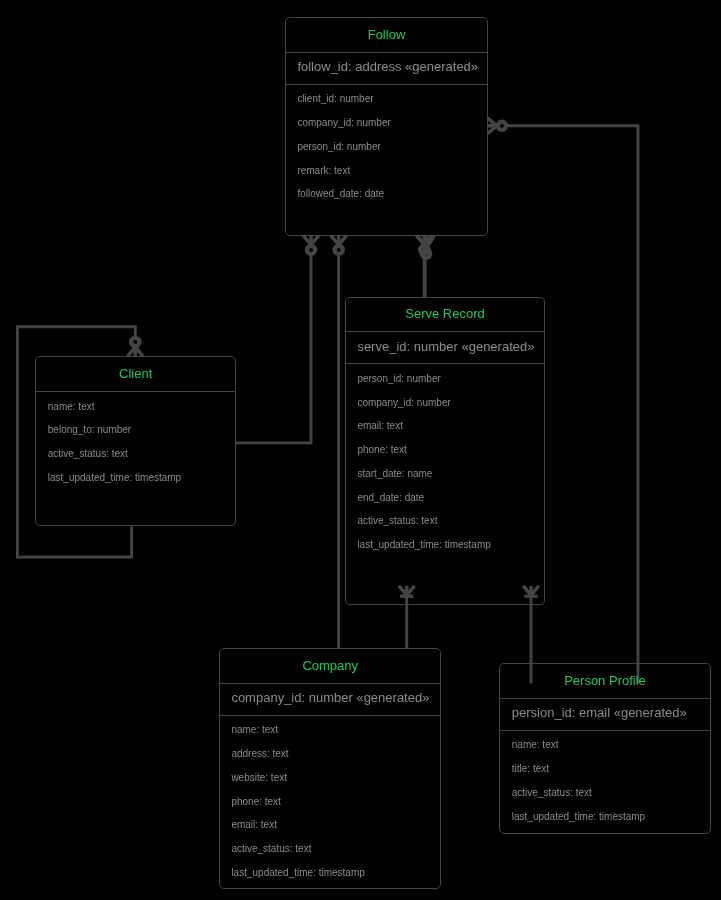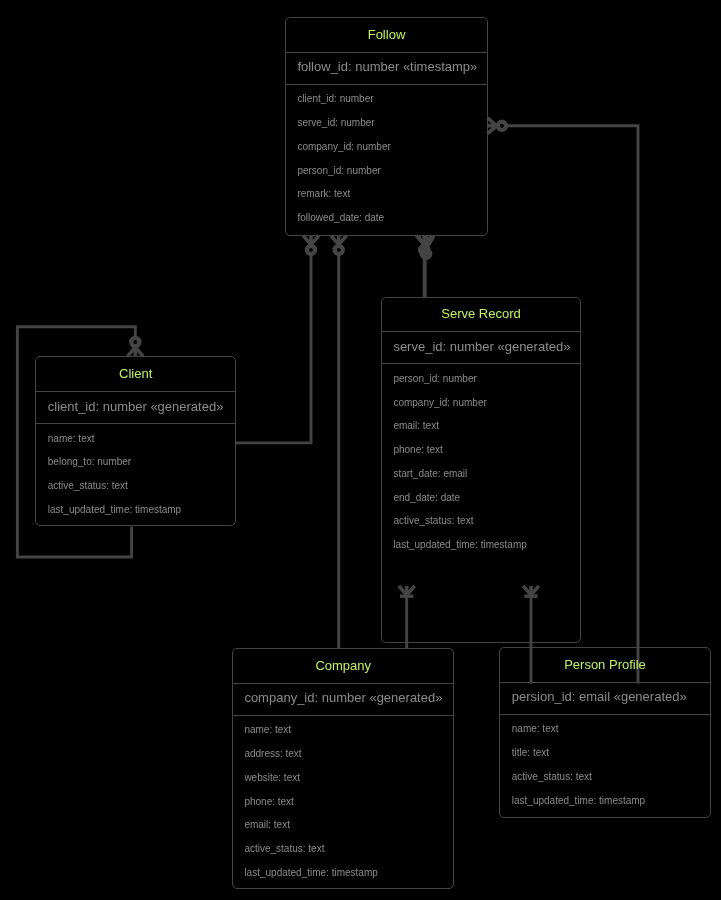--- a/index.html
+++ b/index.html
@@ -4,21 +4,21 @@
 <title>ER Diagram</title>
 <style>
   html,body{margin:0;padding:0;background:#000;}
   body{width:721px;height:900px;overflow:hidden;
        font-family:"Liberation Sans",sans-serif;
        -webkit-font-smoothing:antialiased;}
   #canvas{position:relative;width:721px;height:900px;background:#000;}
   svg#edges{position:absolute;left:0;top:0;width:721px;height:900px;}
   .entity{position:absolute;box-sizing:border-box;
           border:1px solid #444;border-radius:5px;background:transparent;}
-  .ent-title{text-align:center;color:#bef264;font-size:13px;height:34.5px;
+  .ent-title{text-align:center;color:#22c55e;font-size:13px;height:34.5px;
              border-bottom:1px solid #444;box-sizing:border-box;
              display:flex;align-items:center;justify-content:center;padding-bottom:1px;}
   .ent-pk{color:#8b8b8b;font-size:13px;height:32px;border-bottom:1px solid #444;
           box-sizing:border-box;display:flex;align-items:center;padding-left:11.4px;padding-bottom:2.6px;}
   .ent-attrs{box-sizing:border-box;padding-top:2.4px;}
   .ent-attr{color:#8b8b8b;font-size:10px;padding-left:11.4px;height:23.75px;
             display:flex;align-items:center;}
 </style>
 </head>
 <body>
@@ -79,72 +79,70 @@
         <path d="M 135.3,337.9 L 135.3,326.8 L 17.4,326.8 L 17.4,557 L 131.6,557 L 131.6,526.4" stroke="#444444" stroke-width="2.9" fill="none" stroke-linejoin="miter"></path>
         <path d="M 127.4,356.4 L 135.3,347.29999999999995" stroke="#444444" stroke-width="3.6" fill="none"></path>
         <path d="M 143.20000000000002,356.4 L 135.3,347.29999999999995" stroke="#444444" stroke-width="3.6" fill="none"></path>
         <path d="M 135.3,356.4 L 135.3,347.29999999999995" stroke="#444444" stroke-width="3.6" fill="none"></path>
         <circle cx="135.3" cy="342" r="4.1" stroke="#444444" stroke-width="4.3" fill="none"></circle>
       </g>
     </svg>
 
   <div class="entity" style="left: 285px; top: 17px; width: 203px; height: 219px;">
     <div class="ent-title">Follow</div>
-    <div class="ent-pk">follow_id: number «timestamp»</div>
+    <div class="ent-pk">follow_id: address «generated»</div>
     <div class="ent-attrs">
       <div class="ent-attr">client_id: number</div>
-      <div class="ent-attr">serve_id: number</div>
       <div class="ent-attr">company_id: number</div>
       <div class="ent-attr">person_id: number</div>
       <div class="ent-attr">remark: text</div>
       <div class="ent-attr">followed_date: date</div>
     </div>
   </div>
 
-  <div class="entity" style="left: 381px; top: 296.6px; width: 200px; height: 346px;">
+  <div class="entity" style="left: 345px; top: 296.6px; width: 200px; height: 308px;">
     <div class="ent-title">Serve Record</div>
     <div class="ent-pk">serve_id: number «generated»</div>
     <div class="ent-attrs">
       <div class="ent-attr">person_id: number</div>
       <div class="ent-attr">company_id: number</div>
       <div class="ent-attr">email: text</div>
       <div class="ent-attr">phone: text</div>
-      <div class="ent-attr">start_date: email</div>
+      <div class="ent-attr">start_date: name</div>
       <div class="ent-attr">end_date: date</div>
       <div class="ent-attr">active_status: text</div>
       <div class="ent-attr">last_updated_time: timestamp</div>
     </div>
   </div>
 
   <div class="entity" style="left: 35.4px; top: 356.4px; width: 200.6px; height: 170px; text-decoration: underline;">
     <div class="ent-title">Client</div>
-    <div class="ent-pk">client_id: number «generated»</div>
     <div class="ent-attrs">
       <div class="ent-attr">name: text</div>
       <div class="ent-attr">belong_to: number</div>
       <div class="ent-attr">active_status: text</div>
       <div class="ent-attr">last_updated_time: timestamp</div>
     </div>
   </div>
 
-  <div class="entity" style="left: 232px; top: 648px; width: 222.4px; height: 241.4px;">
+  <div class="entity" style="left: 219px; top: 648px; width: 222.4px; height: 241.4px;">
     <div class="ent-title">Company</div>
     <div class="ent-pk">company_id: number «generated»</div>
     <div class="ent-attrs">
       <div class="ent-attr">name: text</div>
       <div class="ent-attr">address: text</div>
       <div class="ent-attr">website: text</div>
       <div class="ent-attr">phone: text</div>
       <div class="ent-attr">email: text</div>
       <div class="ent-attr">active_status: text</div>
       <div class="ent-attr">last_updated_time: timestamp</div>
     </div>
   </div>
 
-  <div class="entity" style="left: 499.4px; top: 647px; width: 211.2px; height: 170.8px;">
+  <div class="entity" style="left: 499.4px; top: 663px; width: 211.2px; height: 170.8px;">
     <div class="ent-title">Person Profile</div>
     <div class="ent-pk">persion_id: email «generated»</div>
     <div class="ent-attrs">
       <div class="ent-attr">name: text</div>
       <div class="ent-attr">title: text</div>
       <div class="ent-attr">active_status: text</div>
       <div class="ent-attr">last_updated_time: timestamp</div>
     </div>
   </div>
 

